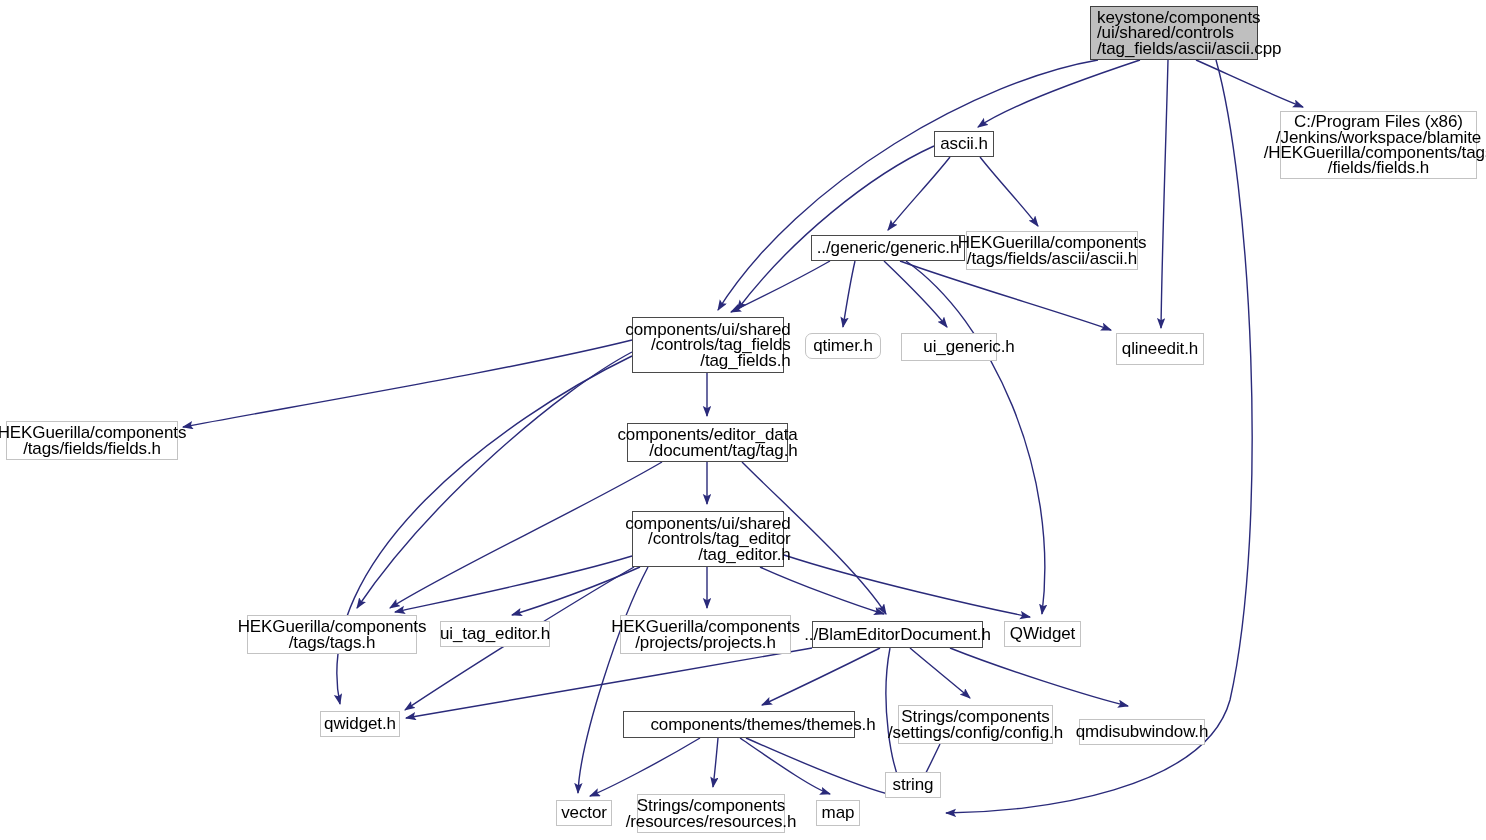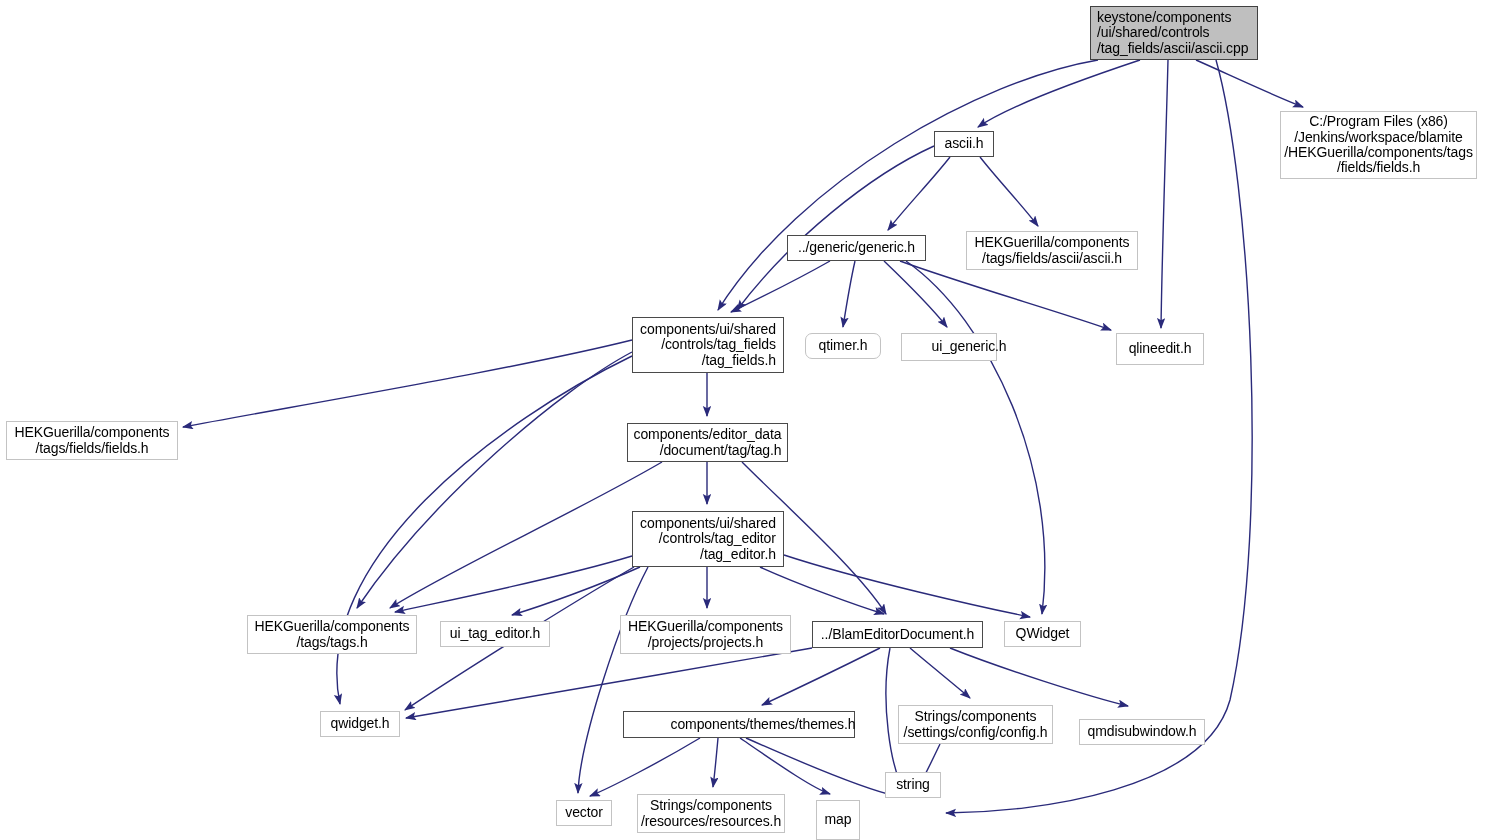--- a/index.html
+++ b/index.html
@@ -26,21 +26,21 @@
   .node {
     position: absolute;
     box-sizing: border-box;
     background: #ffffff;
     border: 1px solid #c3c3c3;
     display: flex;
     align-items: center;
     justify-content: center;
     text-align: center;
     color: #000000;
-    font-size: 14px;
+    font-size: 17px;
     line-height: 15.4px;
     white-space: pre;
     letter-spacing: -0.1px;
     z-index: 5;
   }
   .node.thick {
     border: 1.6px solid #4a4a4a;
     text-align: right;
   }
   .node.root {
@@ -109,21 +109,21 @@
   </svg>
   <div id="nodes">
       <div class="node root" style="left: 1090px; top: 6px; width: 168px; height: 54px;"><span class="lbl">keystone/components
 /ui/shared/controls
 /tag_fields/ascii/ascii.cpp</span></div>
       <div class="node" style="left: 1280px; top: 111px; width: 197px; height: 68px;"><span class="lbl">C:/Program Files (x86)
 /Jenkins/workspace/blamite
 /HEKGuerilla/components/tags
 /fields/fields.h</span></div>
       <div class="node thick" style="left: 934px; top: 131px; width: 60px; height: 26px;"><span class="lbl">ascii.h</span></div>
-      <div class="node thick" style="left: 787px; top: 235px; width: 139px; height: 26px;"><span class="lbl">../generic/generic.h</span></div>
+      <div class="node thick" style="left: 811px; top: 235px; width: 154px; height: 26px;"><span class="lbl">../generic/generic.h</span></div>
       <div class="node" style="left: 966px; top: 231px; width: 172px; height: 39px;"><span class="lbl">HEKGuerilla/components
 /tags/fields/ascii/ascii.h</span></div>
       <div class="node" style="left: 805px; top: 333px; width: 76px; height: 26px; border-radius: 7px;"><span class="lbl">qtimer.h</span></div>
       <div class="node" style="left: 901px; top: 333px; width: 96px; height: 28px; padding-left: 40px;"><span class="lbl">ui_generic.h</span></div>
       <div class="node" style="left: 1116px; top: 333px; width: 88px; height: 32px;"><span class="lbl">qlineedit.h</span></div>
       <div class="node thick" style="left: 632px; top: 317px; width: 152px; height: 56px;"><span class="lbl">components/ui/shared
 /controls/tag_fields
 /tag_fields.h</span></div>
       <div class="node" style="left: 6px; top: 421px; width: 172px; height: 39px;"><span class="lbl">HEKGuerilla/components
 /tags/fields/fields.h</span></div>
@@ -140,16 +140,16 @@
       <div class="node thick" style="left: 812px; top: 621px; width: 171px; height: 27px;"><span class="lbl">../BlamEditorDocument.h</span></div>
       <div class="node" style="left: 1004px; top: 621px; width: 77px; height: 26px;"><span class="lbl">QWidget</span></div>
       <div class="node" style="left: 320px; top: 711px; width: 80px; height: 26px;"><span class="lbl">qwidget.h</span></div>
       <div class="node thick" style="left: 623px; top: 711px; width: 232px; height: 27px; padding-left: 48px;"><span class="lbl">components/themes/themes.h</span></div>
       <div class="node" style="left: 898px; top: 705px; width: 155px; height: 39px;"><span class="lbl">Strings/components
 /settings/config/config.h</span></div>
       <div class="node" style="left: 1079px; top: 711px; width: 126px; height: 26px; margin-top: 8px;"><span class="lbl">qmdisubwindow.h</span></div>
       <div class="node" style="left: 556px; top: 800px; width: 56px; height: 26px;"><span class="lbl">vector</span></div>
       <div class="node" style="left: 637px; top: 794px; width: 148px; height: 39px;"><span class="lbl">Strings/components
 /resources/resources.h</span></div>
-      <div class="node" style="left: 816px; top: 800px; width: 44px; height: 40px;"><span class="lbl">map</span></div>
+      <div class="node" style="left: 816px; top: 800px; width: 44px; height: 26px;"><span class="lbl">map</span></div>
       <div class="node" style="left: 885px; top: 772px; width: 56px; height: 26px;"><span class="lbl">string</span></div>
     </div>
 </div>
 
 </body></html>

